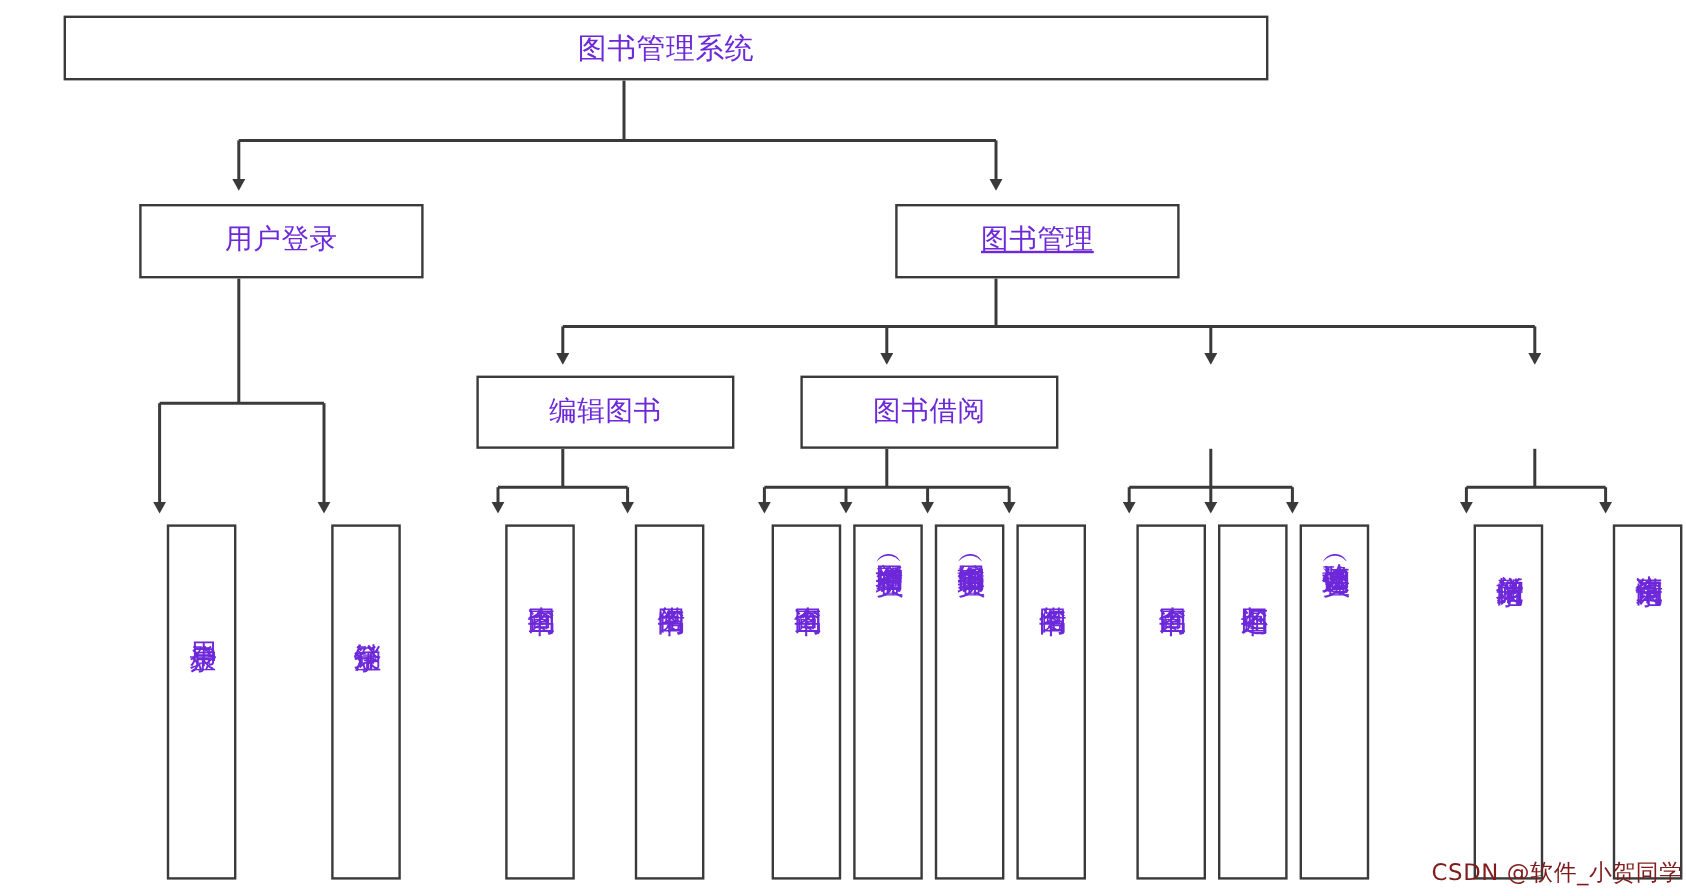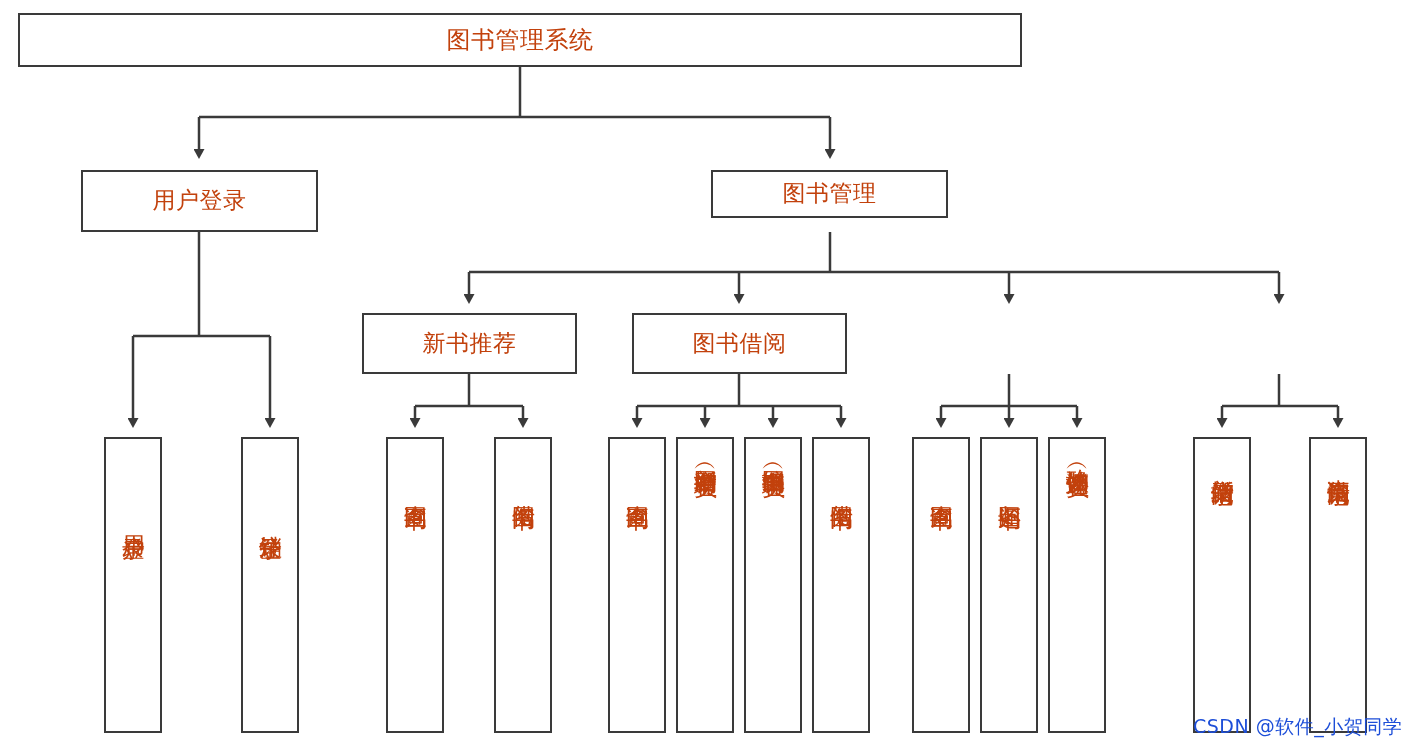--- a/index.html
+++ b/index.html
@@ -27,21 +27,22 @@
     pointer-events: none;
   }
   .node {
     position: absolute;
     box-sizing: border-box;
     background: #ffffff;
     border: 2.5px solid #3a3a3a;
     display: flex;
     align-items: center;
     justify-content: center;
-    color: #c2410c;
+    color: #6d28d9;
+    margin-left: 35px;
   }
   .node-h .node-label {
     font-size: 23px;
     line-height: 1.1;
     letter-spacing: 0.5px;
     white-space: nowrap;
     text-align: center;
   }
   .node-root .node-label {
     font-size: 24px;
@@ -70,21 +71,21 @@
     padding-top: 22px;
   }
   .node-v.pad-top-xs {
     padding-top: 12px;
   }
   #watermark {
     position: absolute;
     left: 1193px;
     top: 714px;
     font-size: 19px;
-    color: #1d4ed8;
+    color: #7f1d1d;
     white-space: nowrap;
     letter-spacing: 0.5px;
   }
 </style>
 </head>
 <body>
 
 <div id="diagram-root">
 
   <svg id="edges-layer" viewBox="0 0 1405 747" width="1405" height="747" xmlns="http://www.w3.org/2000/svg">
@@ -149,26 +150,26 @@
     </g>
   </svg>
 
   <div class="node node-h node-root" style="left:18px; top:13px; width:1004px; height:54px;">
     <span class="node-label">图书管理系统</span>
   </div>
 
   <div class="node node-h" style="left:81px; top:170px; width:237px; height:62px;">
     <span class="node-label">用户登录</span>
   </div>
-  <div class="node node-h" style="left:711px; top:170px; width:237px; height:48px;">
+  <div class="node node-h" style="left:711px; top:170px; width:237px; height:62px;text-decoration:underline;">
     <span class="node-label">图书管理</span>
   </div>
 
   <div class="node node-h" style="left:362px; top:313px; width:215px; height:61px;">
-    <span class="node-label">新书推荐</span>
+    <span class="node-label">编辑图书</span>
   </div>
   <div class="node node-h" style="left:632px; top:313px; width:215px; height:61px;">
     <span class="node-label">图书借阅</span>
   </div>
 
   <div class="node node-v pad-top-lg" style="left:104px; top:437px; width:58px; height:296px;">
     <span class="node-label">用户登录</span>
   </div>
   <div class="node node-v pad-top-lg" style="left:241px; top:437px; width:58px; height:296px;">
     <span class="node-label">注销登录</span>

